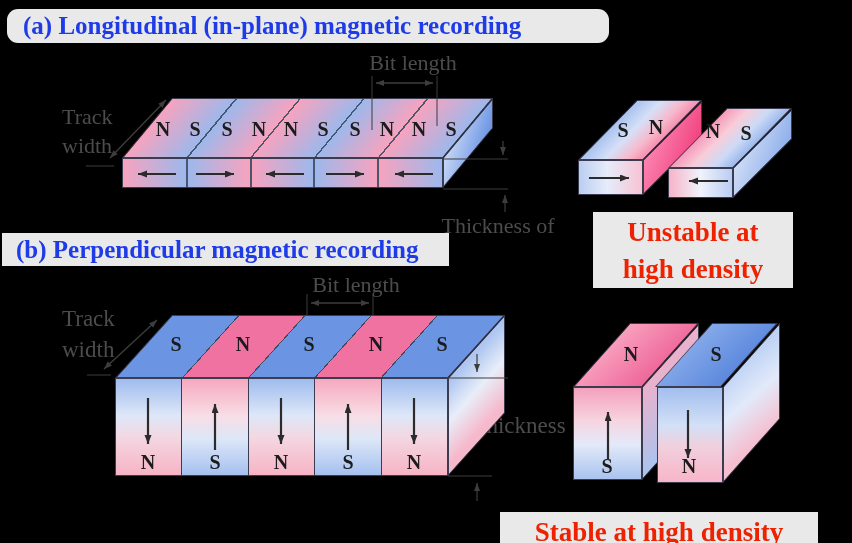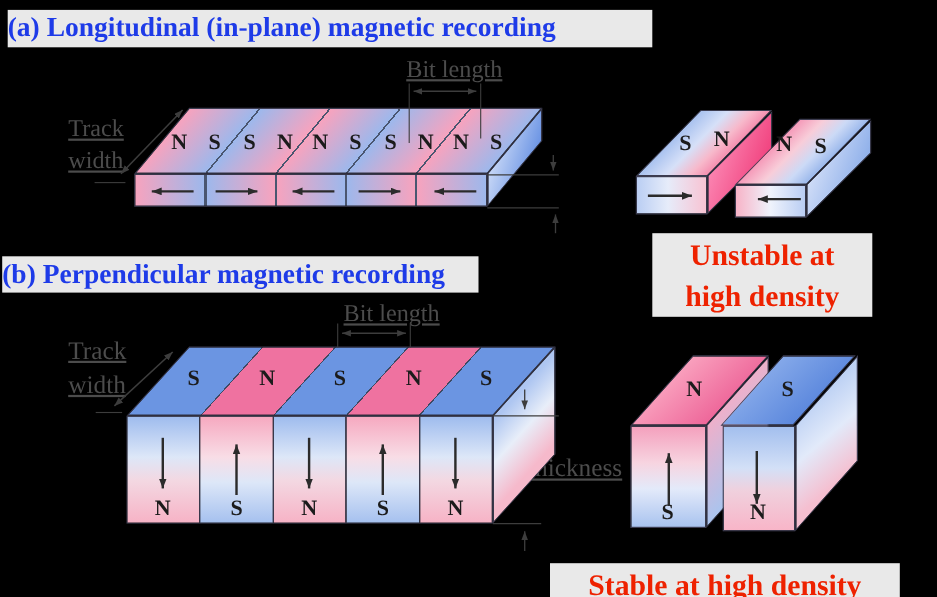--- a/index.html
+++ b/index.html
@@ -1,23 +1,23 @@
 <!DOCTYPE html>
 <html><head>
 <meta charset="utf-8">
 <style>
   html,body{margin:0;padding:0;background:#000;}
   .stage{position:relative;width:852px;height:543px;background:#000;overflow:hidden;
          font-family:"Liberation Serif", serif;}
   .abs{position:absolute;}
   .title-strip{background:#e9e9e9;color:#1e3be8;font-weight:bold;
                font-family:"Liberation Serif", serif;white-space:nowrap;}
-  .title-a{left:7px;top:9px;width:586px;height:34px;font-size:25px;line-height:34px;}
-  .title-b{left:2px;top:233px;width:433px;height:33px;font-size:25px;line-height:33px;}
-  .glabel{color:#4c4c4c;font-size:22px;line-height:28px;white-space:nowrap;text-decoration:underline;}
+  .title-a{left:7px;top:9px;width:586px;height:34px;font-size:25px;line-height:34px;padding-left:16px;border-radius:11px;}
+  .title-b{left:2px;top:233px;width:433px;height:33px;font-size:25px;line-height:33px;padding-left:14px;}
+  .glabel{color:#4c4c4c;font-size:22px;line-height:28px;white-space:nowrap;}
   .center-x{transform:translateX(-50%);text-align:center;}
   .caption{background:#e9e9e9;color:#ee2200;font-weight:bold;text-align:center;}
   .caption-a{left:593px;top:212px;width:200px;height:76px;font-size:27px;line-height:37px;padding-top:2px;box-sizing:border-box;}
   .caption-b{left:500px;top:484px;width:318px;height:40px;font-size:27px;line-height:40px;margin-top:28px;}
   .face{position:absolute;border:1px solid #3c3c50;box-sizing:border-box;}
   .skx{transform-origin:0 0;}
   .letter{position:absolute;transform:translateX(-50%);color:#1b1b1b;font-weight:bold;
           font-size:20px;line-height:22px;font-family:"Liberation Serif", serif;}
   
   .a-top{left:172px;top:98px;width:321px;height:60px;transform:skewX(-39.8deg);
@@ -89,20 +89,21 @@
   <div class="abs title-strip title-a">(a) Longitudinal (in-plane) magnetic recording</div>
 
   <div class="abs glabel center-x" style="left:413px;top:49px;">Bit length</div>
 
   <div class="abs glabel" style="left:62px;top:102px;line-height:29px;">
     <div>Track</div>
     <div>width</div>
   </div>
 
   <div class="abs glabel center-x" style="left:498px;top:212px;line-height:27px;">
+    <div>Thickness of</div>
   </div>
 
   <div class="face skx a-top"></div>
   <div class="face a-front"></div>
   <div class="face a-side"></div>
 
   <span class="letter" style="left:163px;top:118px;">N</span>
   <span class="letter" style="left:195px;top:118px;">S</span>
   <span class="letter" style="left:227px;top:118px;">S</span>
   <span class="letter" style="left:259px;top:118px;">N</span>

